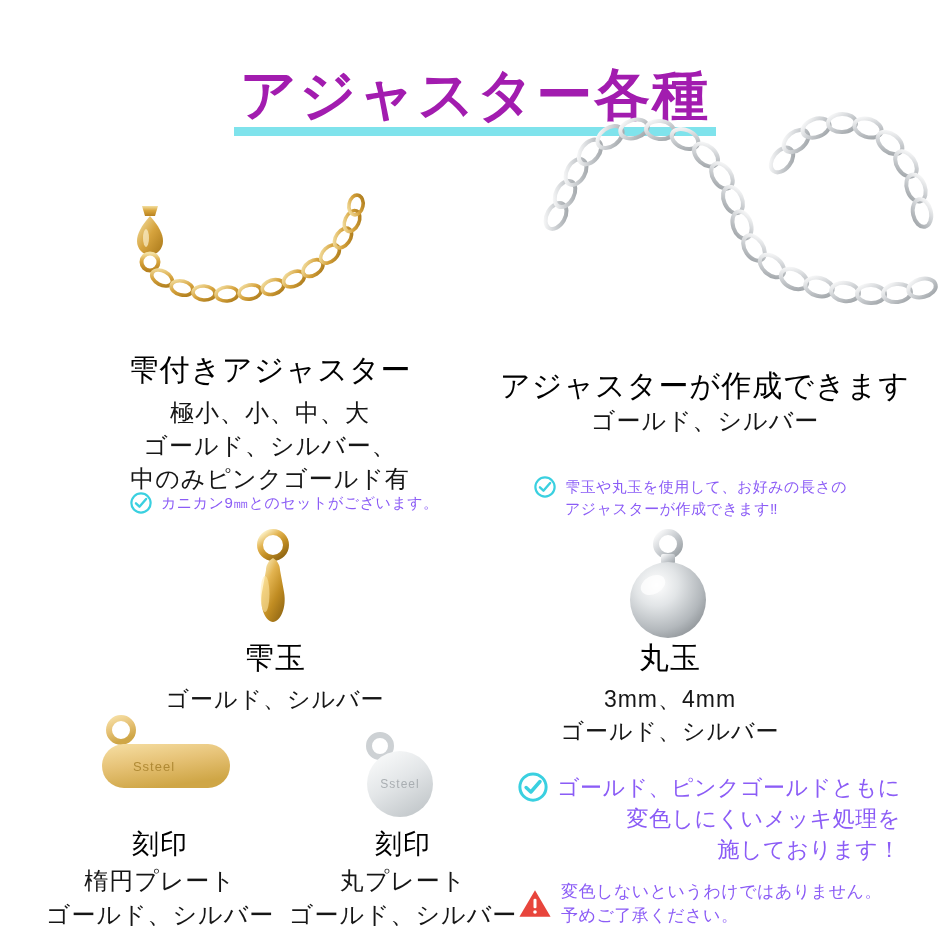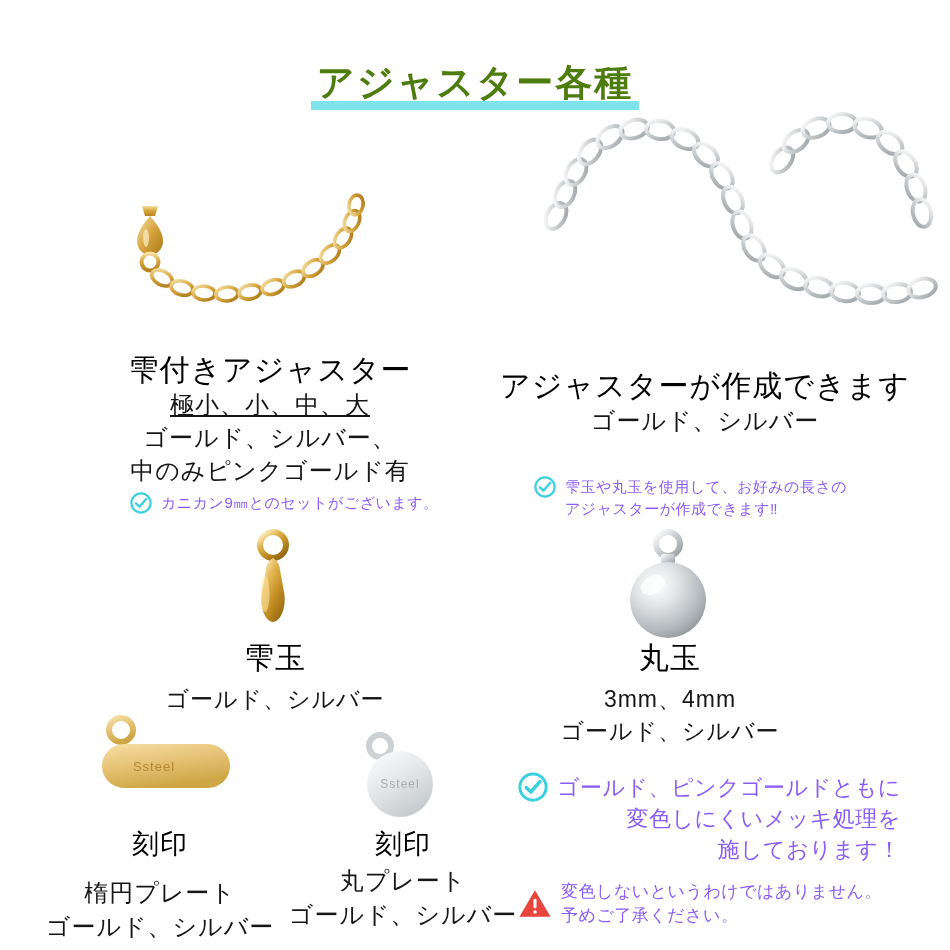--- a/index.html
+++ b/index.html
@@ -13,24 +13,24 @@
   }
   .page{position:relative;width:950px;height:950px;}
 
   
   .title-wrap{
     position:absolute;top:58px;left:0;width:950px;text-align:center;
   }
   .title{
     display:inline-block;
     position:relative;
-    font-size:37px;
+    font-size:56px;
     font-weight:bold;
     letter-spacing:2px;
-    color:#4d7c0f;
+    color:#a21caf;
     padding:0 6px 4px 6px;
   }
   .title-underline{
     position:absolute;
     left:0;right:0;bottom:2px;
     height:9px;
     background:#7fe3ec;
     z-index:-1;
   }
 
@@ -155,21 +155,21 @@
         <ellipse cx="370" cy="23" rx="14" ry="9" transform="rotate(38 370 23)"></ellipse>
         <ellipse cx="386" cy="44" rx="14" ry="9" transform="rotate(56 386 44)"></ellipse>
         <ellipse cx="396" cy="68" rx="14" ry="9" transform="rotate(70 396 68)"></ellipse>
         <ellipse cx="402" cy="93" rx="14" ry="9" transform="rotate(78 402 93)"></ellipse>
       </g>
     </svg>
   </div>
 
   <div class="blk" style="left:60px;top:352px;width:420px;">
     <div class="h-name">雫付きアジャスター</div>
-    <div class="sub l" style="margin-top:0;text-decoration:underline;">極小、小、中、大</div>
+    <div class="sub l" style="margin-top:8px;">極小、小、中、大</div>
     <div class="sub l">ゴールド、シルバー、</div>
     <div class="sub l">中のみピンクゴールド有</div>
   </div>
 
   <div class="note" style="left:130px;top:492px;width:330px;">
     <svg class="check-icon" viewBox="0 0 24 24">
       <circle cx="12" cy="12" r="10.5" fill="none" stroke="#3ad0e0" stroke-width="2.4"></circle>
       <path d="M6.5 12.4 L10.3 16 L17.6 7.6" fill="none" stroke="#3ad0e0" stroke-width="2.6" stroke-linecap="round" stroke-linejoin="round"></path>
     </svg>
     <div class="txt">
@@ -252,21 +252,21 @@
         </linearGradient>
       </defs>
       <circle cx="35" cy="22" r="12" fill="none" stroke="url(#gGoldPlate)" stroke-width="6"></circle>
       <rect x="16" y="36" width="128" height="44" rx="22" fill="url(#gGoldPlate)"></rect>
       <text x="68" y="63" font-family="'Liberation Sans',sans-serif" font-size="13" fill="#b08a34" letter-spacing="1" text-anchor="middle">Ssteel</text>
     </svg>
   </div>
 
   <div class="blk" style="left:30px;top:828px;width:260px;">
     <div class="h-name small">刻印</div>
-    <div class="sub l" style="margin-top:16px;">楕円プレート</div>
+    <div class="sub l" style="margin-top:4px;">楕円プレート</div>
     <div class="sub l">ゴールド、シルバー</div>
   </div>
 
   <div class="art" style="left:338px;top:730px;">
     <svg width="120" height="92" viewBox="0 0 120 92">
       <defs>
         <linearGradient id="gSilPlate" x1="0.1" y1="0" x2="0.7" y2="1">
           <stop offset="0" stop-color="#fbfcfc"></stop>
           <stop offset="0.5" stop-color="#e3e6e8"></stop>
           <stop offset="1" stop-color="#c3c8cb"></stop>

